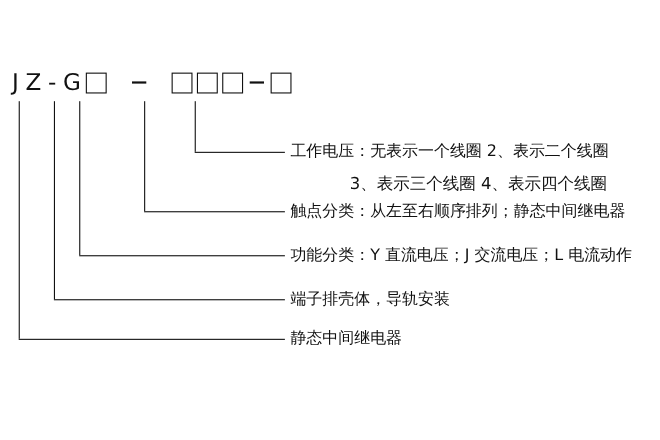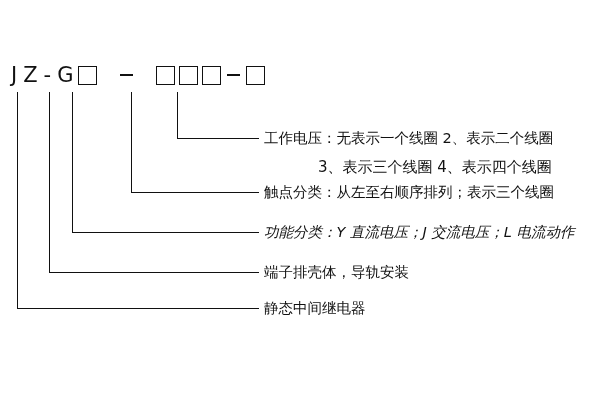--- a/index.html
+++ b/index.html
@@ -115,21 +115,21 @@
 
   <div class="vline" style="left:49px; top:92px; height:180px;"></div>
   <div class="hline" style="left:49px; top:272px; width:210px;"></div>
 
   <div class="vline" style="left:17px; top:92px; height:216px;"></div>
   <div class="hline" style="left:17px; top:308px; width:242px;"></div>
 
   <div class="note" style="left:264px; top:128px;">工作电压：无表示一个线圈    2、表示二个线圈</div>
   <div class="note second-line" style="left:318px; top:157px;">3、表示三个线圈   4、表示四个线圈</div>
 
-  <div class="note" style="left:264px; top:182px;">触点分类：从左至右顺序排列；表示三个线圈</div>
+  <div class="note" style="left:264px; top:182px;">触点分类：从左至右顺序排列；静态中间继电器</div>
 
-  <div class="note" style="left:264px; top:222px;font-style:italic;">功能分类：Y 直流电压；J 交流电压；L 电流动作</div>
+  <div class="note" style="left:264px; top:222px;">功能分类：Y 直流电压；J 交流电压；L 电流动作</div>
 
   <div class="note" style="left:264px; top:298px;">静态中间继电器</div>
 
   <div class="note" style="left:264px; top:262px;">端子排壳体，导轨安装</div>
 
 </div>
 
 </body></html>

